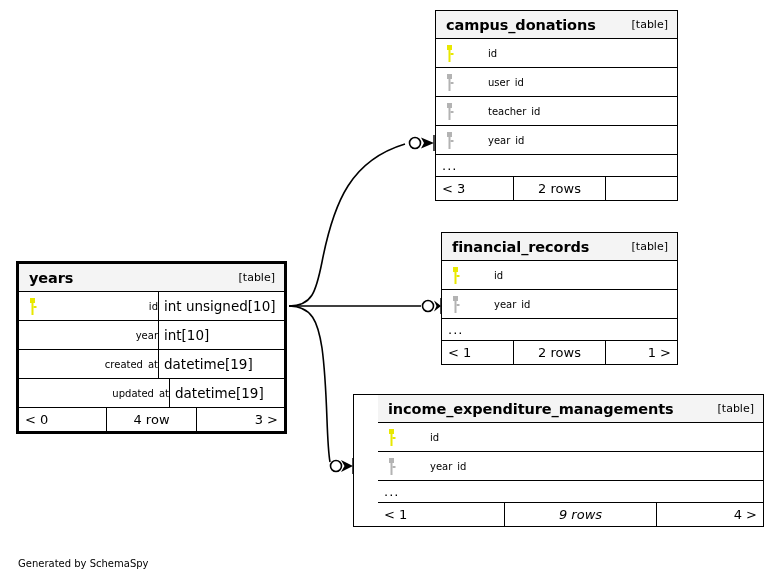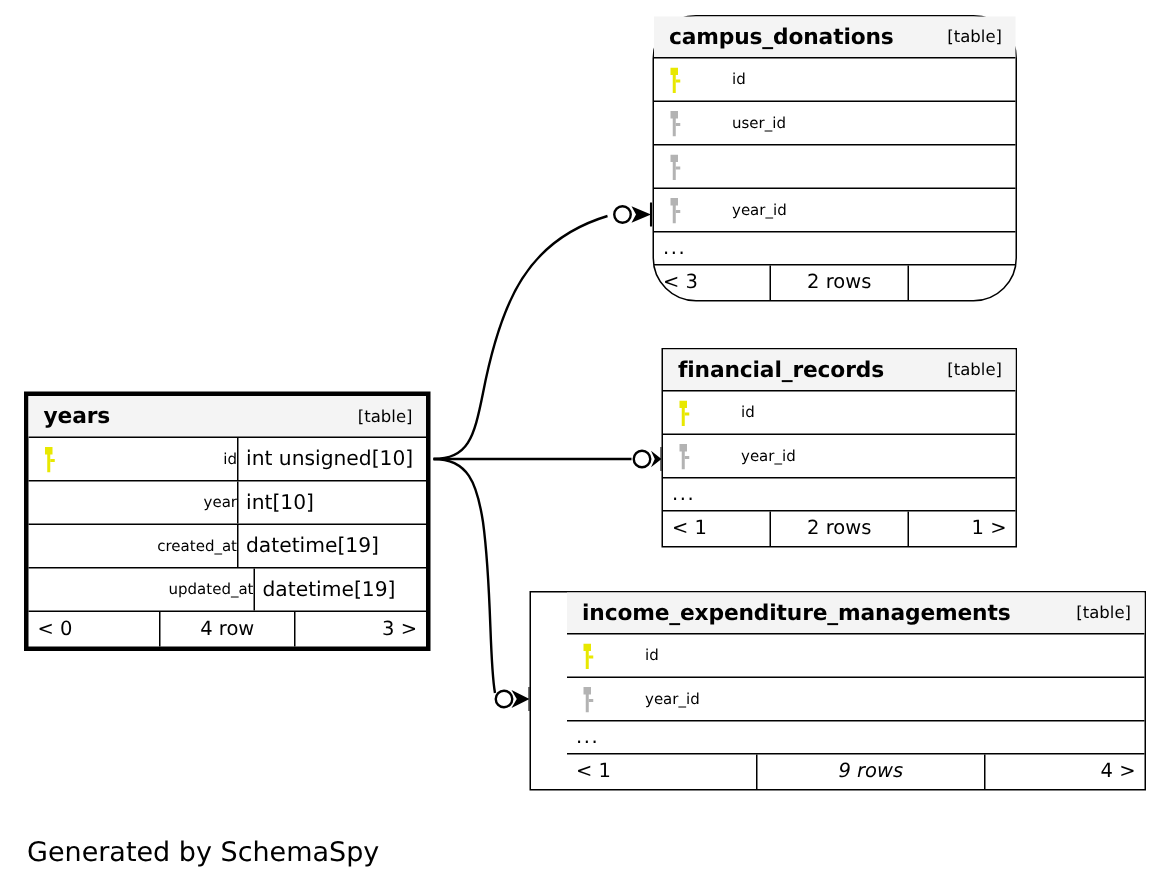--- a/index.html
+++ b/index.html
@@ -145,21 +145,21 @@
   .footer-cell.left  { justify-content: flex-start; }
   .footer-cell.mid   { justify-content: center; }
   .footer-cell.right { justify-content: flex-end; }
 
   .key-icon { display: block; }
 
   .attribution {
     position: absolute;
     left: 18px;
     top: 558px;
-    font-size: 18px;
+    font-size: 10px;
     z-index: 2;
     white-space: nowrap;
     text-align: center;
   }
 
   
   .indent-1 { padding-left: 18px; }
   .indent-2 { padding-left: 26px; }
 </style>
 </head>
@@ -184,21 +184,21 @@
     </g>
 
     <g>
       <path d="M 289 306 C 312 306 318 322 322 348 C 328 392 326 440 330 462" fill="none" stroke="#000000" stroke-width="1.6"></path>
       <circle cx="336" cy="466" r="5.5" fill="#ffffff" stroke="#000000" stroke-width="1.6"></circle>
       <path d="M 353 466 L 341 460 L 344.5 466 L 341 472 Z" fill="#000000"></path>
       <path d="M 353 458 L 353 474" stroke="#000000" stroke-width="1.4" fill="none"></path>
     </g>
   </svg>
 
-  <div class="table-node" style="left:435px; top:10px; width:243px;border-radius:29px;">
+  <div class="table-node" style="left:435px; top:10px; width:243px;">
     <div class="table-header">
       <span class="table-name">campus_donations</span>
       <span class="table-kind">[table]</span>
     </div>
 
     <div class="col-row">
       <span class="col-keycell">
         <svg class="key-icon" width="9" height="17" viewBox="0 0 9 17">
           <rect x="2" y="0" width="5" height="5" fill="#e8e800"></rect>
           <rect x="3.5" y="4" width="2" height="13" fill="#e8e800"></rect>
@@ -220,20 +220,21 @@
     </div>
 
     <div class="col-row">
       <span class="col-keycell">
         <svg class="key-icon" width="9" height="17" viewBox="0 0 9 17">
           <rect x="2" y="0" width="5" height="5" fill="#b3b3b3"></rect>
           <rect x="3.5" y="4" width="2" height="13" fill="#b3b3b3"></rect>
           <rect x="5.5" y="8" width="3" height="2" fill="#b3b3b3"></rect>
         </svg>
       </span>
+      <span class="col-name indent-2">teacher_id</span>
     </div>
 
     <div class="col-row">
       <span class="col-keycell">
         <svg class="key-icon" width="9" height="17" viewBox="0 0 9 17">
           <rect x="2" y="0" width="5" height="5" fill="#b3b3b3"></rect>
           <rect x="3.5" y="4" width="2" height="13" fill="#b3b3b3"></rect>
           <rect x="5.5" y="8" width="3" height="2" fill="#b3b3b3"></rect>
         </svg>
       </span>

